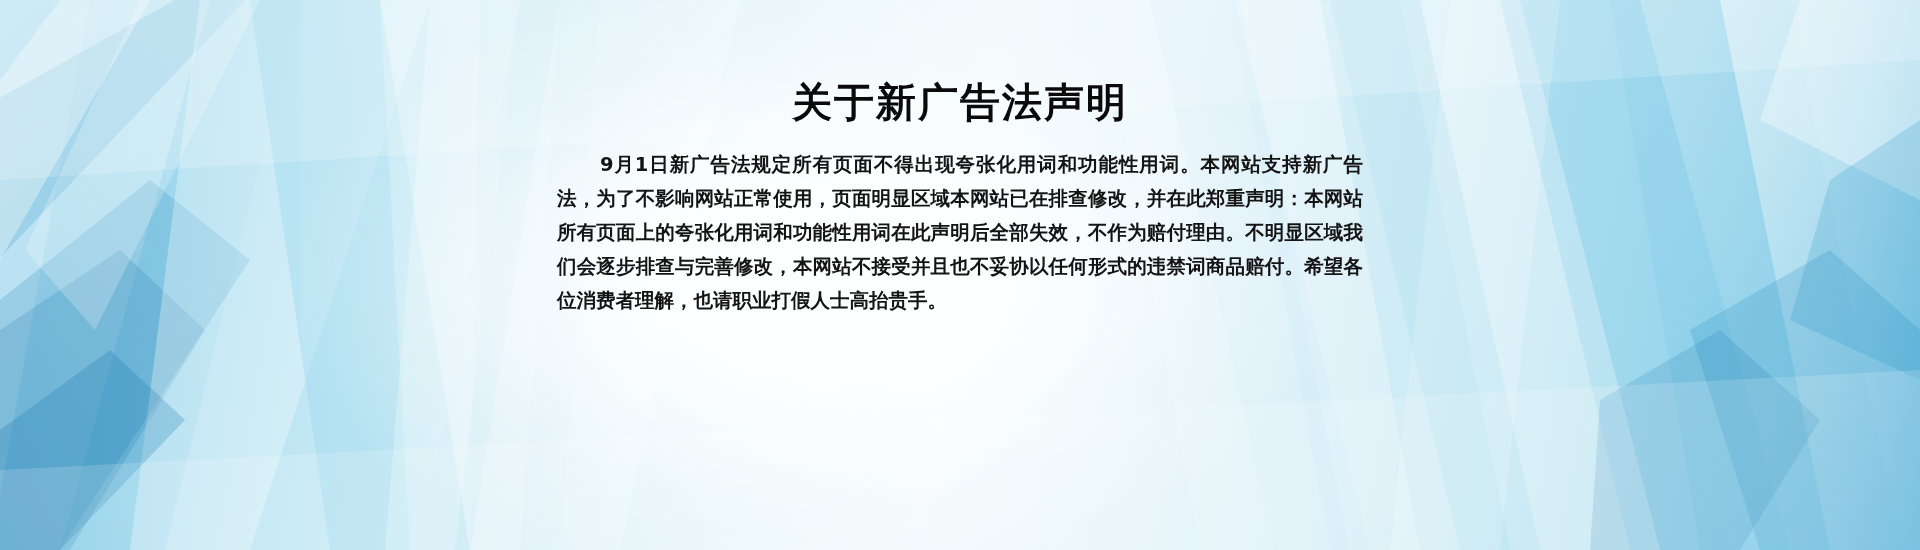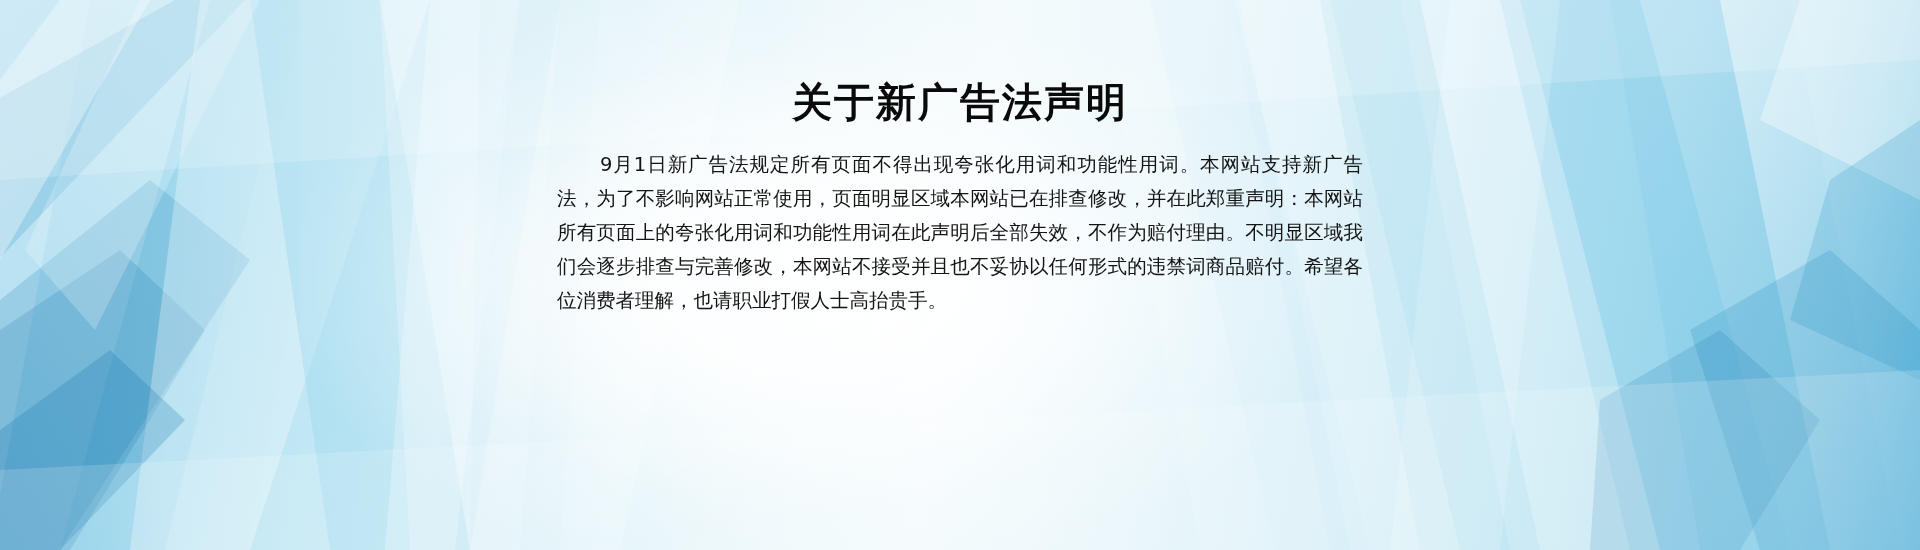--- a/index.html
+++ b/index.html
@@ -87,20 +87,21 @@
     text-align: justify;
     text-justify: inter-ideograph;
     font-family: "DejaVu Sans", "Liberation Sans", sans-serif;
   }
 
   .para {
     margin: 0;
   }
   .para.indent {
     text-indent: 2.2em;
+    font-weight: bold;
   }
 </style>
 </head>
 <body>
 
 <div id="banner">
 
   <svg class="deco" viewBox="0 0 1920 550" preserveAspectRatio="none" xmlns="http://www.w3.org/2000/svg">
     <defs>
       <linearGradient id="gA" x1="0" y1="0" x2="1" y2="1">

